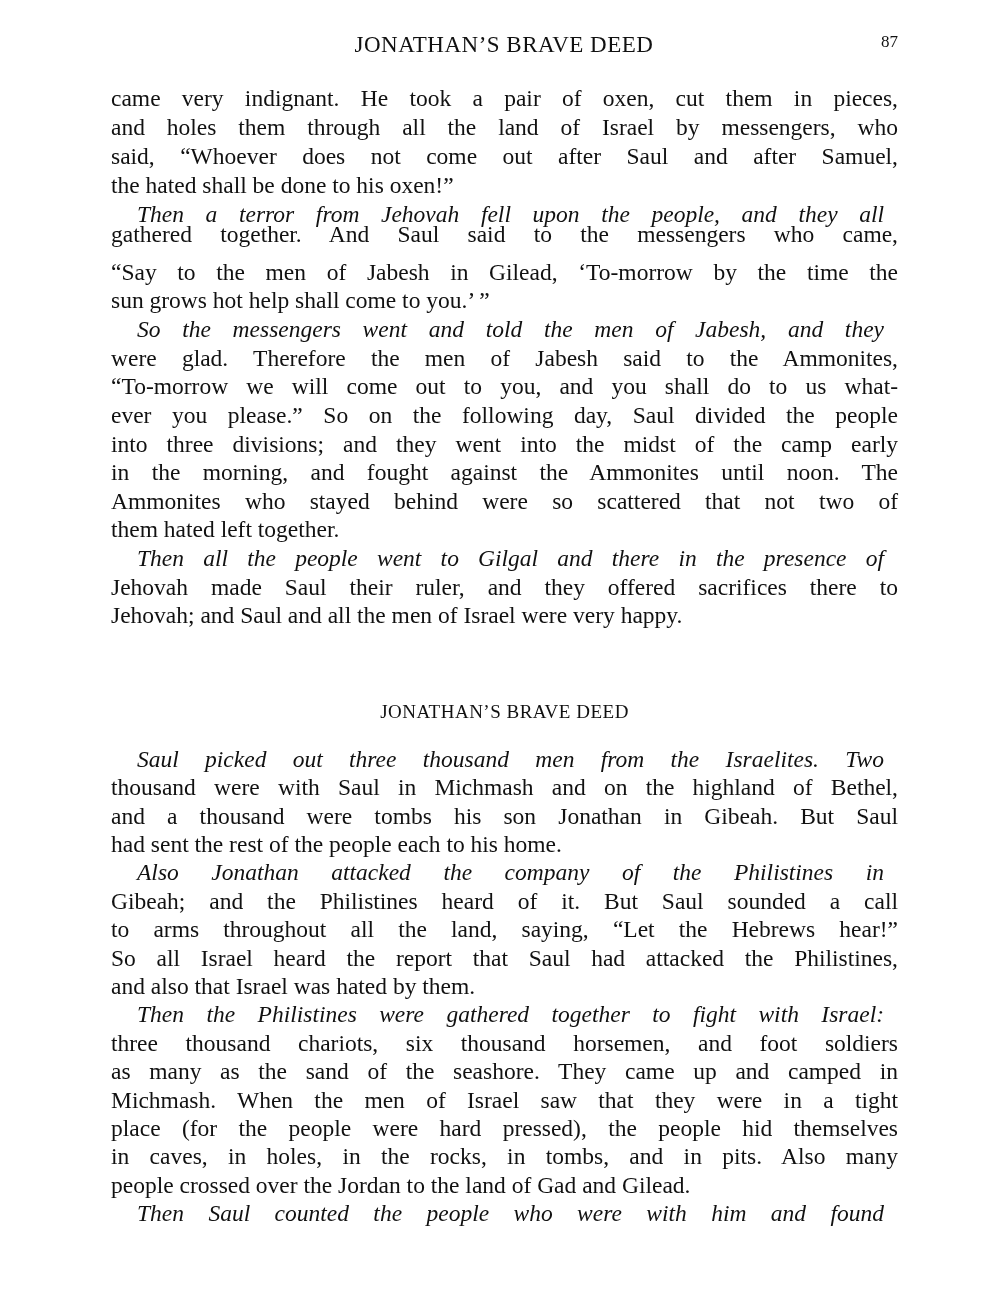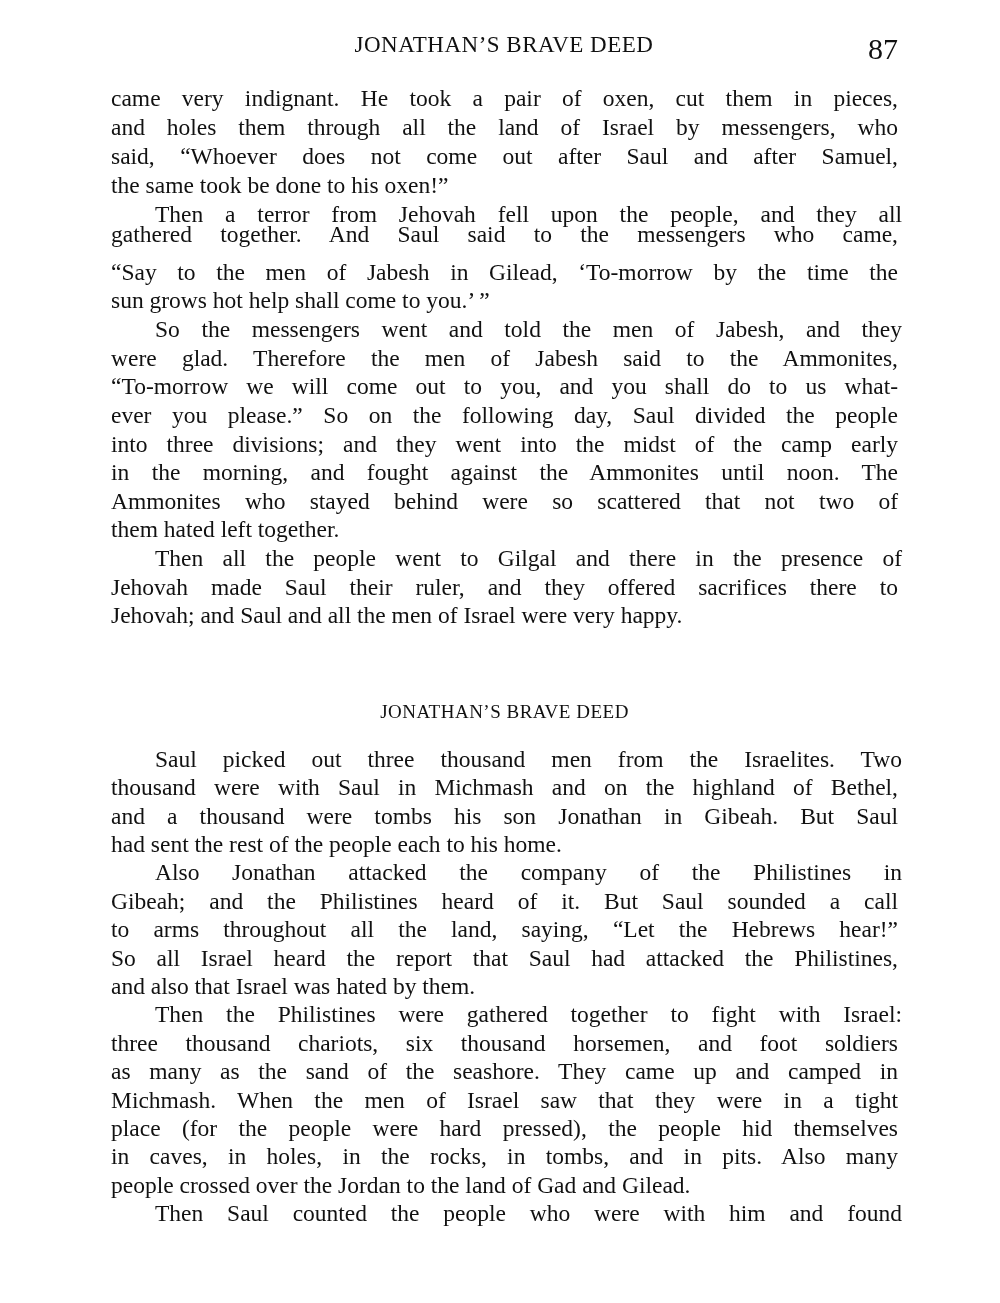--- a/index.html
+++ b/index.html
@@ -1,39 +1,39 @@
 <!DOCTYPE html>
 <html><head>
 <meta charset="utf-8">
 <style>
   html, body { margin: 0; padding: 0; background: #ffffff; }
   body { width: 1000px; height: 1303px; position: relative; overflow: hidden;
          font-family: "Liberation Serif", "DejaVu Serif", serif; color: #111; }
   .running-head { position: absolute; top: 30px; left: 110px; width: 788px; height: 34px; }
   .running-title { position: absolute; left: 0; right: 0; text-align: center; font-size: 23px; letter-spacing: 0.5px; top: 2px; }
-  .page-number { position: absolute; right: 0; top: 2px; font-size: 30px; }
+  .page-number { position: absolute; right: 0; top: 2px; font-size: 17px; }
   .line { position: absolute; left: 111px; width: 787px; font-size: 23.5px; line-height: 29px; height: 29px;
           text-align: justify; text-align-last: justify; white-space: nowrap; overflow: visible; }
-  .line.indent { left: 155px; width: 747px; }
+  .line.indent { left: 137px; width: 747px; font-style: italic; }
   .line.last { text-align-last: left; }
   .section-title { position: absolute; top: 701px; left: 111px; width: 787px; text-align: center; font-size: 19px; letter-spacing: 0.5px; }
 </style>
 </head>
 <body>
 
 <div class="running-head">
   <span class="running-title">JONATHAN’S BRAVE DEED</span>
   <span class="page-number">87</span>
 </div>
 
 <div>
   <div class="line" style="top:84px">came very indignant.  He took a pair of oxen, cut them in pieces,</div>
   <div class="line" style="top:113px">and holes them through all the land of Israel by messengers, who</div>
   <div class="line" style="top:142px">said, “Whoever does not come out after Saul and after Samuel,</div>
-  <div class="line last" style="top:171px">the same took be done to his oxen!”</div>
+  <div class="line last" style="top:171px">the hated shall be done to his oxen!”</div>
 
   <div class="line indent" style="top:200px">Then a terror from Jehovah fell upon the people, and they all</div>
   <div class="line" style="top:220px">gathered together.  And Saul said to the messengers who came,</div>
   <div class="line" style="top:258px">“Say to the men of Jabesh in Gilead, ‘To-morrow by the time the</div>
   <div class="line last" style="top:286px">sun grows hot help shall come to you.’ ”</div>
 
   <div class="line indent" style="top:315px">So the messengers went and told the men of Jabesh, and they</div>
   <div class="line" style="top:344px">were glad.  Therefore the men of Jabesh said to the Ammonites,</div>
   <div class="line" style="top:372px">“To-morrow we will come out to you, and you shall do to us what-</div>
   <div class="line" style="top:401px">ever you please.”  So on the following day, Saul divided the people</div>

